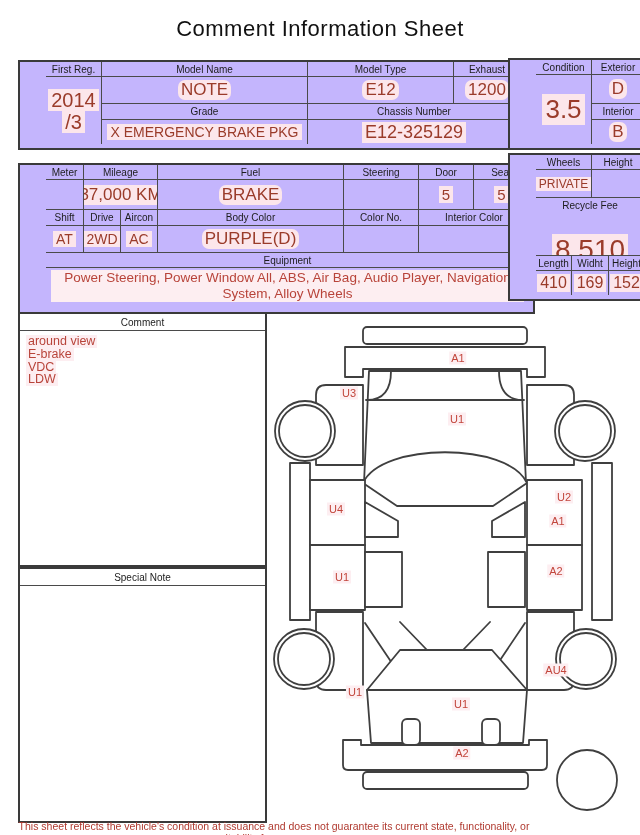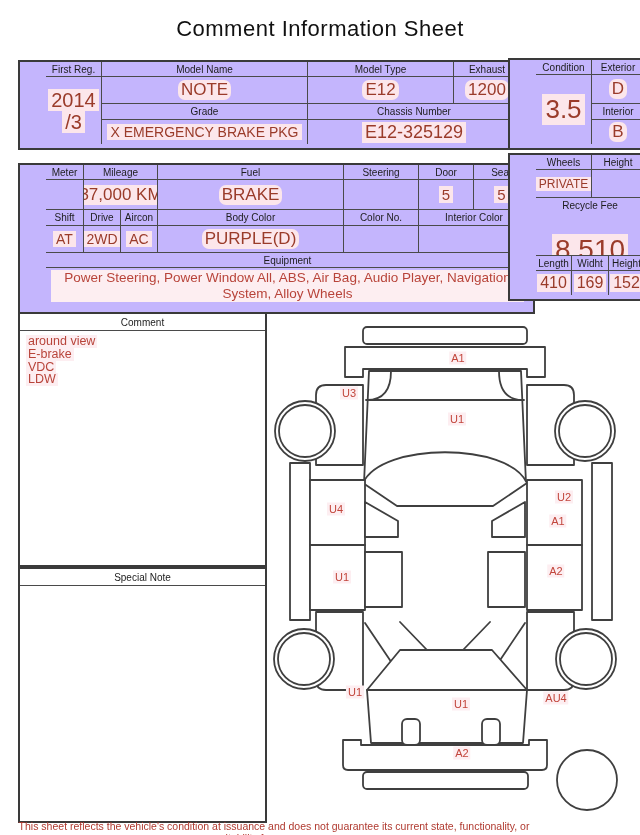--- a/index.html
+++ b/index.html
@@ -232,15 +232,15 @@
 <span class="dlabel" style="left: 458px; top: 358px;">A1</span>
     <span class="dlabel" style="left: 349px; top: 393px;">U3</span>
     <span class="dlabel" style="left: 457px; top: 419px;">U1</span>
     <span class="dlabel" style="left: 336px; top: 509px;">U4</span>
     <span class="dlabel" style="left: 564px; top: 497px;">U2</span>
     <span class="dlabel" style="left: 558px; top: 521px;">A1</span>
     <span class="dlabel" style="left: 342px; top: 577px;">U1</span>
     <span class="dlabel" style="left: 556px; top: 571px;">A2</span>
     <span class="dlabel" style="left: 355px; top: 692px;">U1</span>
     <span class="dlabel" style="left: 461px; top: 704px;">U1</span>
-    <span class="dlabel" style="left: 556px; top: 698px;">AU4</span>
+    <span class="dlabel" style="left: 556px; top: 670px;">AU4</span>
     <span class="dlabel" style="left: 462px; top: 753px;">A2</span>
   </div>
 
 </body></html>

